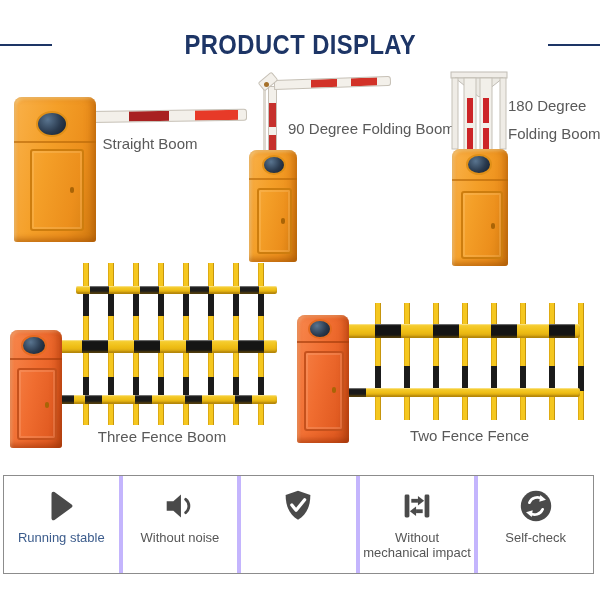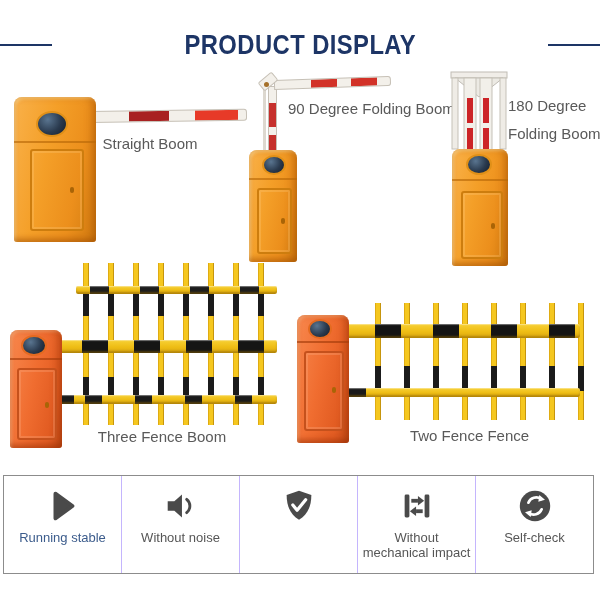--- a/index.html
+++ b/index.html
@@ -76,29 +76,29 @@
   .rb2{left:346px;top:388px;width:234px;height:9px;
        background-image:linear-gradient(90deg,#1a1a1a 0 20px,transparent 20px),
                         linear-gradient(180deg,#f7d035,#eebd14 55%,#d9a511);}
 
   
   .fold180{position:absolute;left:449px;top:71px;width:60px;height:80px;}
 
   
   .plabel{position:absolute;color:#595959;font-size:15px;white-space:nowrap;}
   .lab-straight{left:98px;top:135px;width:104px;text-align:center;font-size:15px;}
-  .lab-90{left:288px;top:100px;}
+  .lab-90{left:288px;top:120px;}
   .lab-180{left:508px;top:92px;line-height:28px;}
   .lab-3f{left:92px;top:428px;width:140px;text-align:center;}
   .lab-2f{left:402px;top:427px;width:135px;text-align:center;}
 
   
   .features{position:absolute;left:3px;top:475px;width:591px;height:99px;
             border:1px solid #8c8c8c;box-sizing:border-box;display:flex;background:#fff;}
-  .fcell{flex:1;border-left:1px solid #c4b5fd;display:flex;flex-direction:column;
+  .fcell{flex:1;border-left:4px solid #c4b5fd;display:flex;flex-direction:column;
          align-items:center;padding-top:11px;box-sizing:border-box;}
   .fcell:first-child{border-left:none;}
   .ficon{width:38px;height:38px;flex:0 0 auto;}
   .flabel{margin-top:5px;font-size:13px;line-height:15px;color:#565656;text-align:center;padding:0 2px;}
   .fcell:first-child .flabel{color:#3c5c8c;}
 </style>
 </head>
 <body>
 
 <div class="stage">

